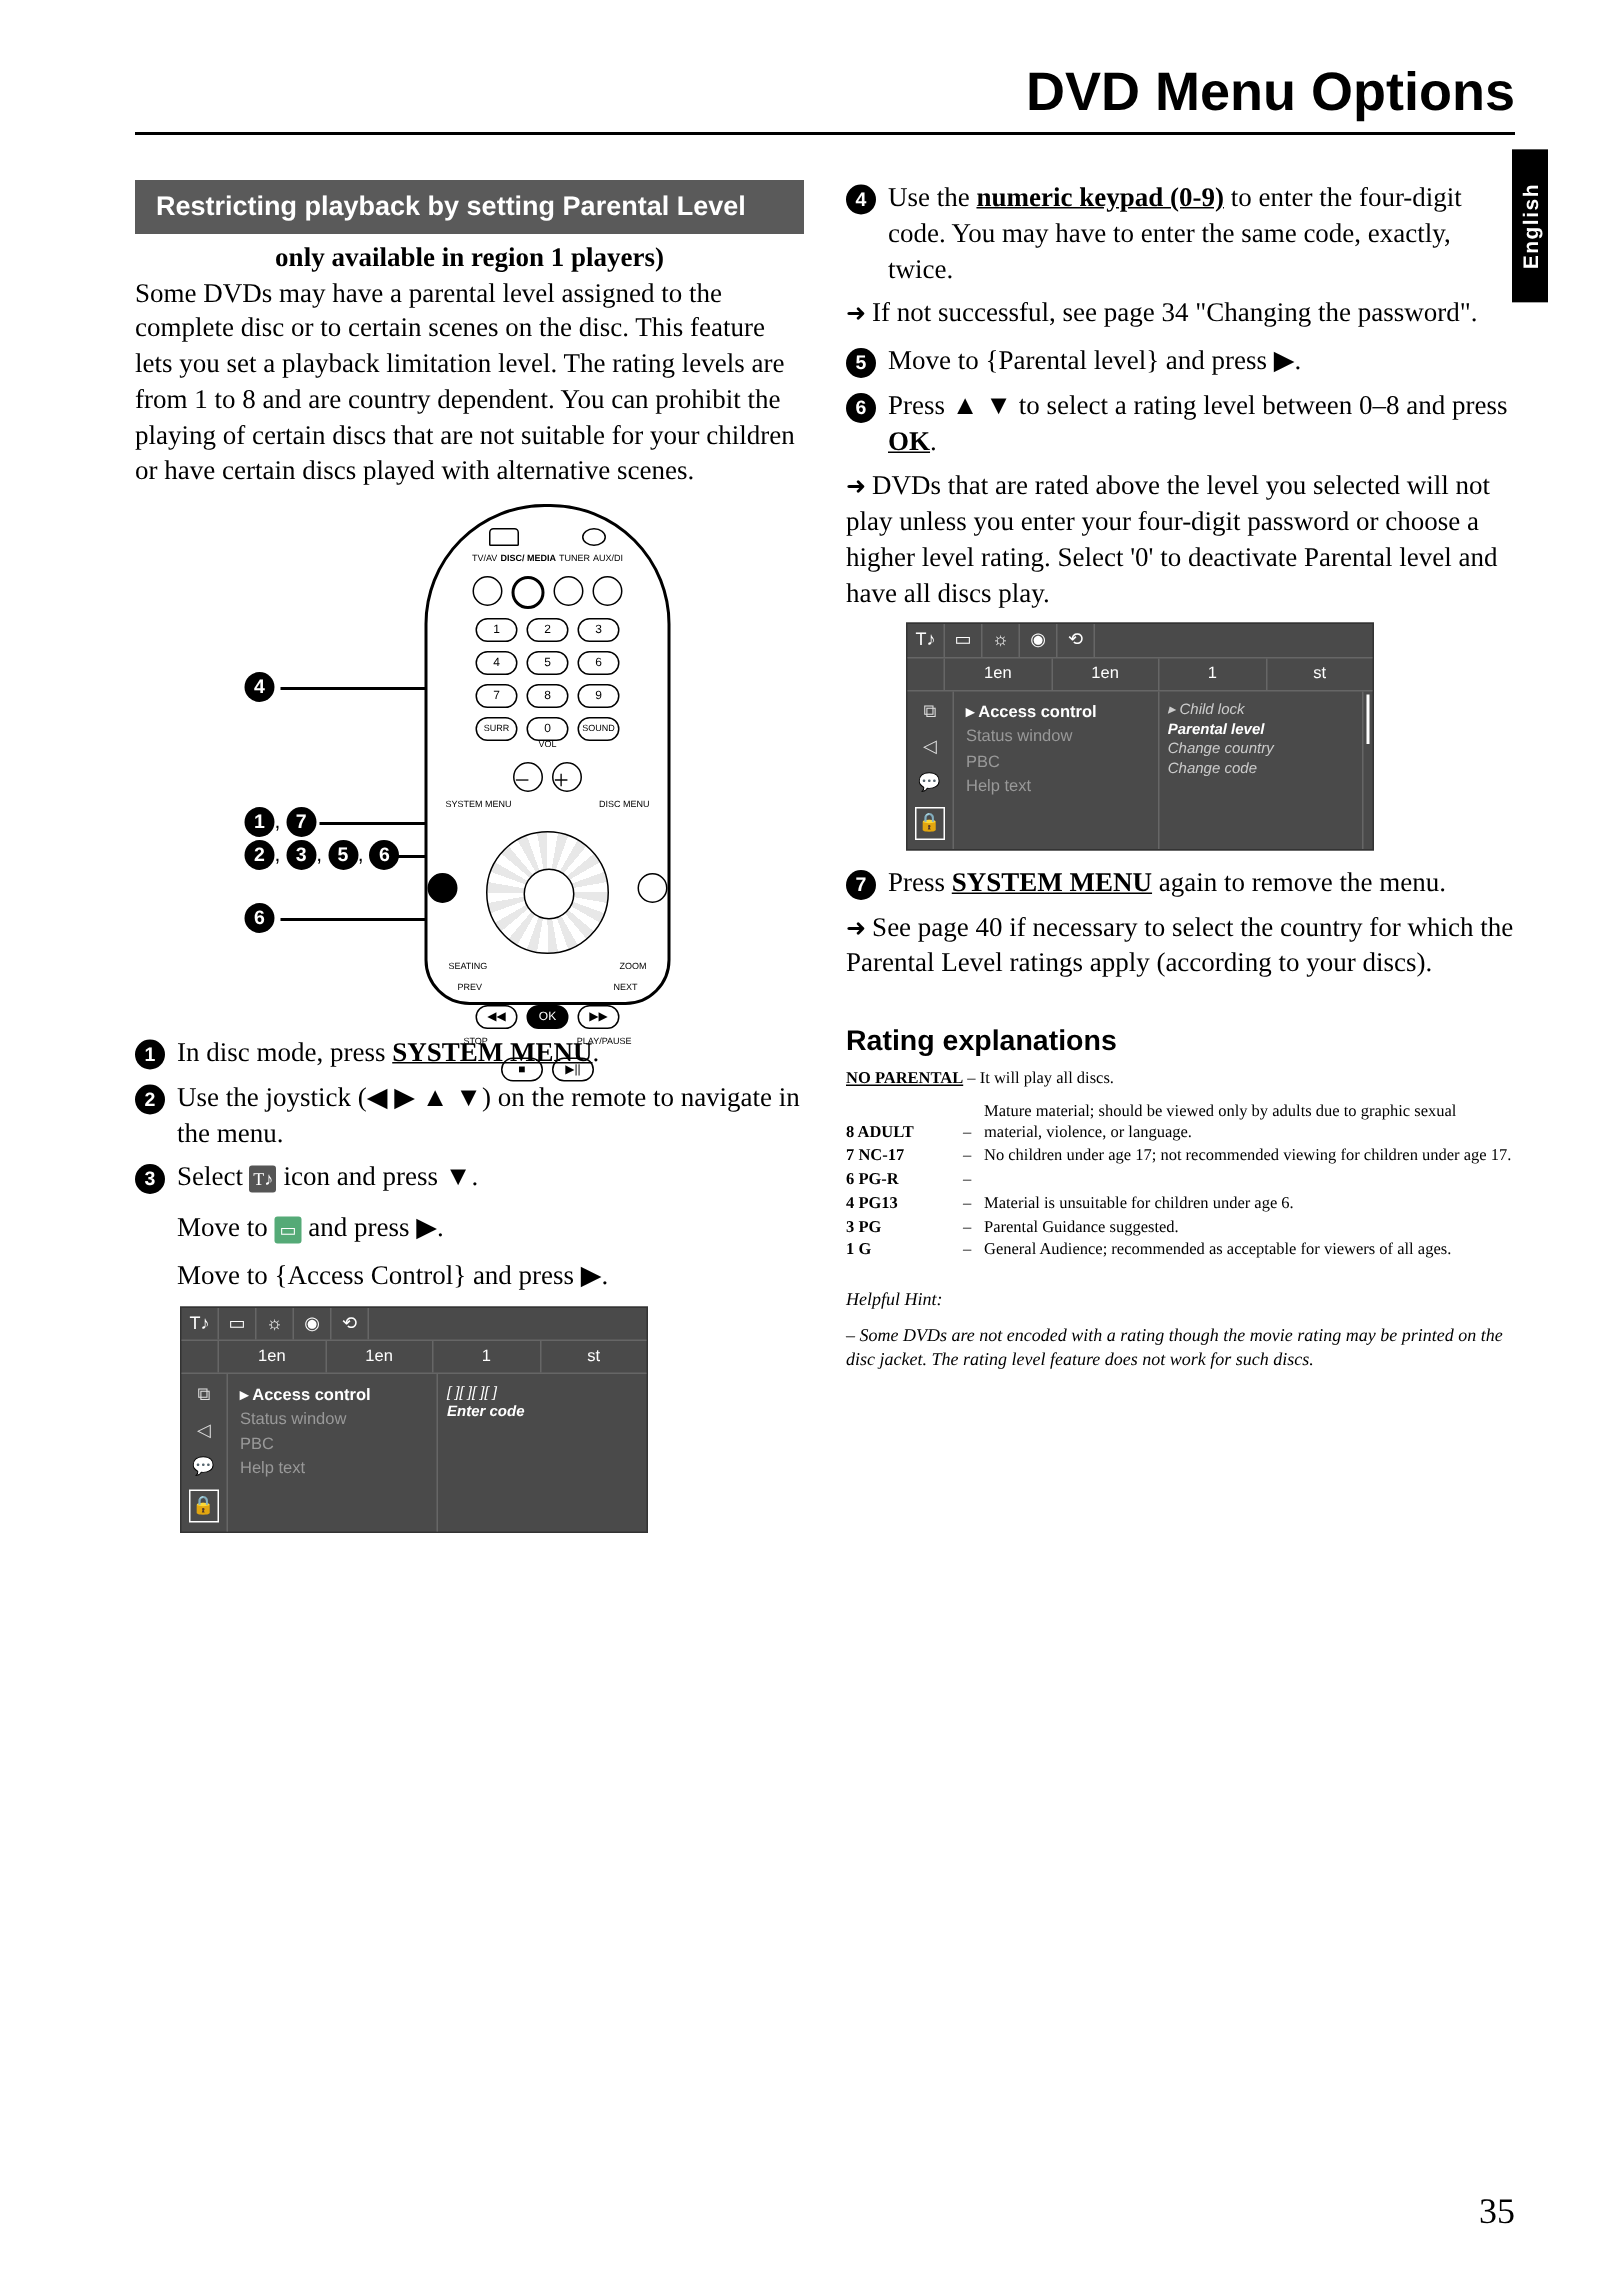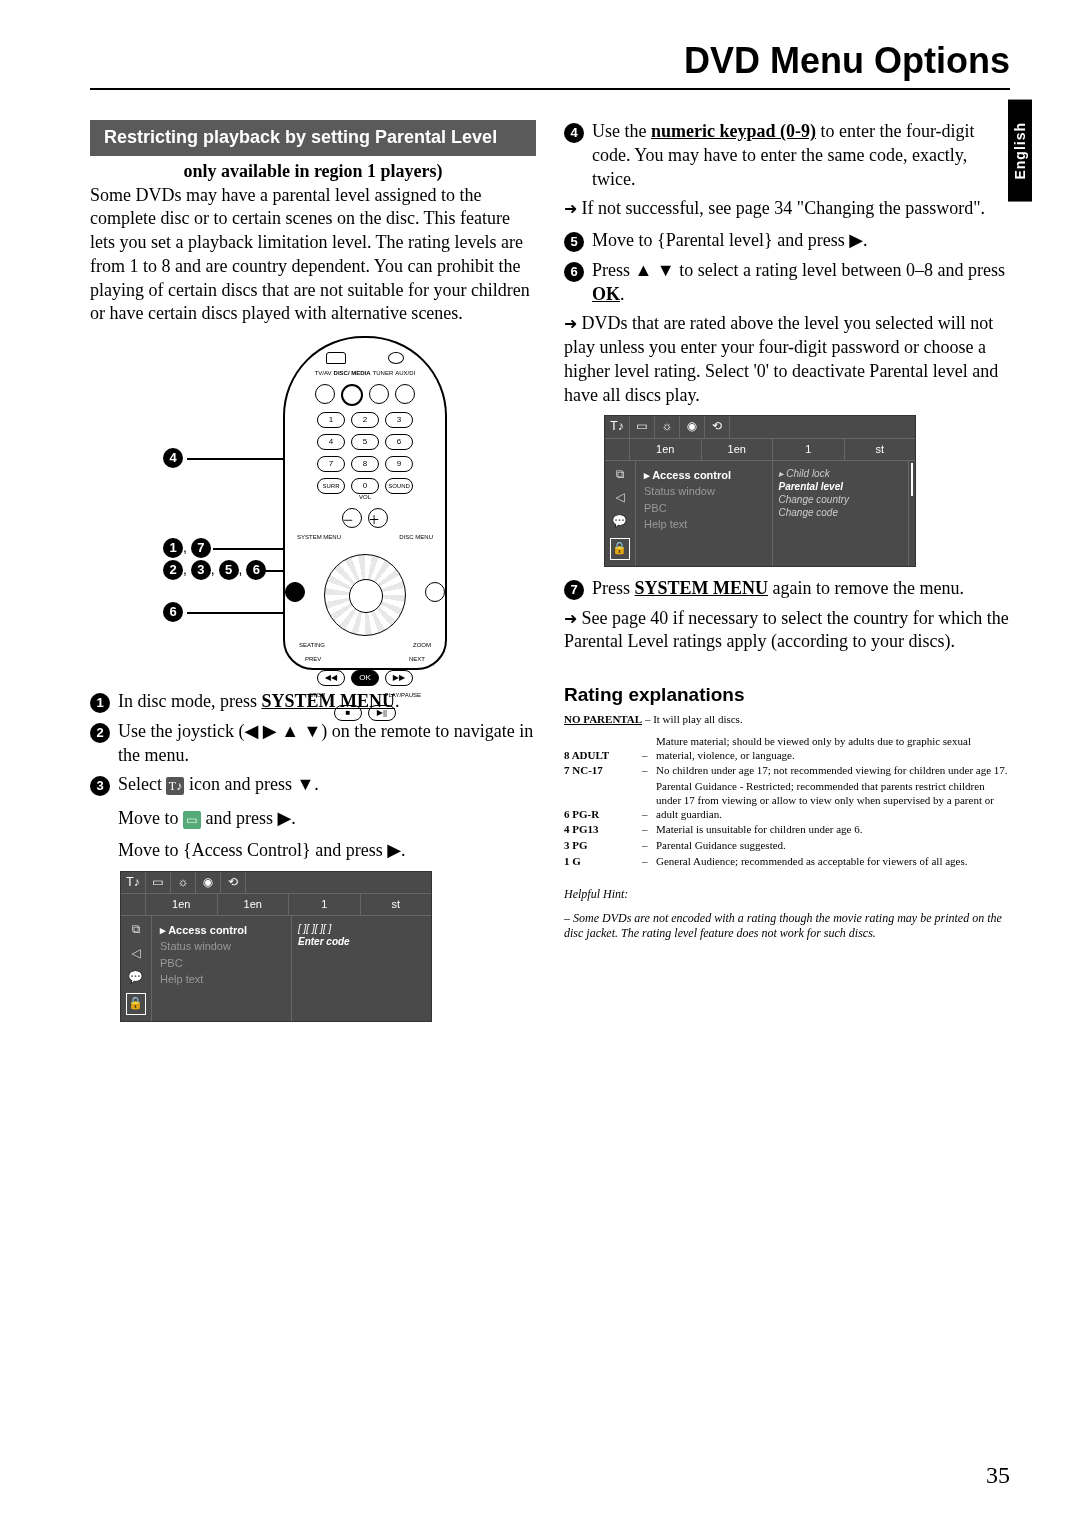--- a/index.html
+++ b/index.html
@@ -511,21 +511,20 @@
           <span class="rating-desc">Mature material; should be viewed only by adults due to graphic sexual material, violence, or language.</span>
         </div>
       <div class="rating-line">
           <span class="rating-label">7 NC-17</span>
           <span class="rating-dash">–</span>
           <span class="rating-desc">No children under age 17; not recommended viewing for children under age 17.</span>
         </div>
       <div class="rating-line">
           <span class="rating-label">6 PG-R</span>
           <span class="rating-dash">–</span>
-          <span class="rating-desc">Parental Guidance - Restricted; recommended that parents restrict children under 17 from viewing or allow to view only when supervised by a parent or adult guardian.</span>
         </div>
       <div class="rating-line">
           <span class="rating-label">4 PG13</span>
           <span class="rating-dash">–</span>
           <span class="rating-desc">Material is unsuitable for children under age 6.</span>
         </div>
       <div class="rating-line">
           <span class="rating-label">3 PG</span>
           <span class="rating-dash">–</span>
           <span class="rating-desc">Parental Guidance suggested.</span>

